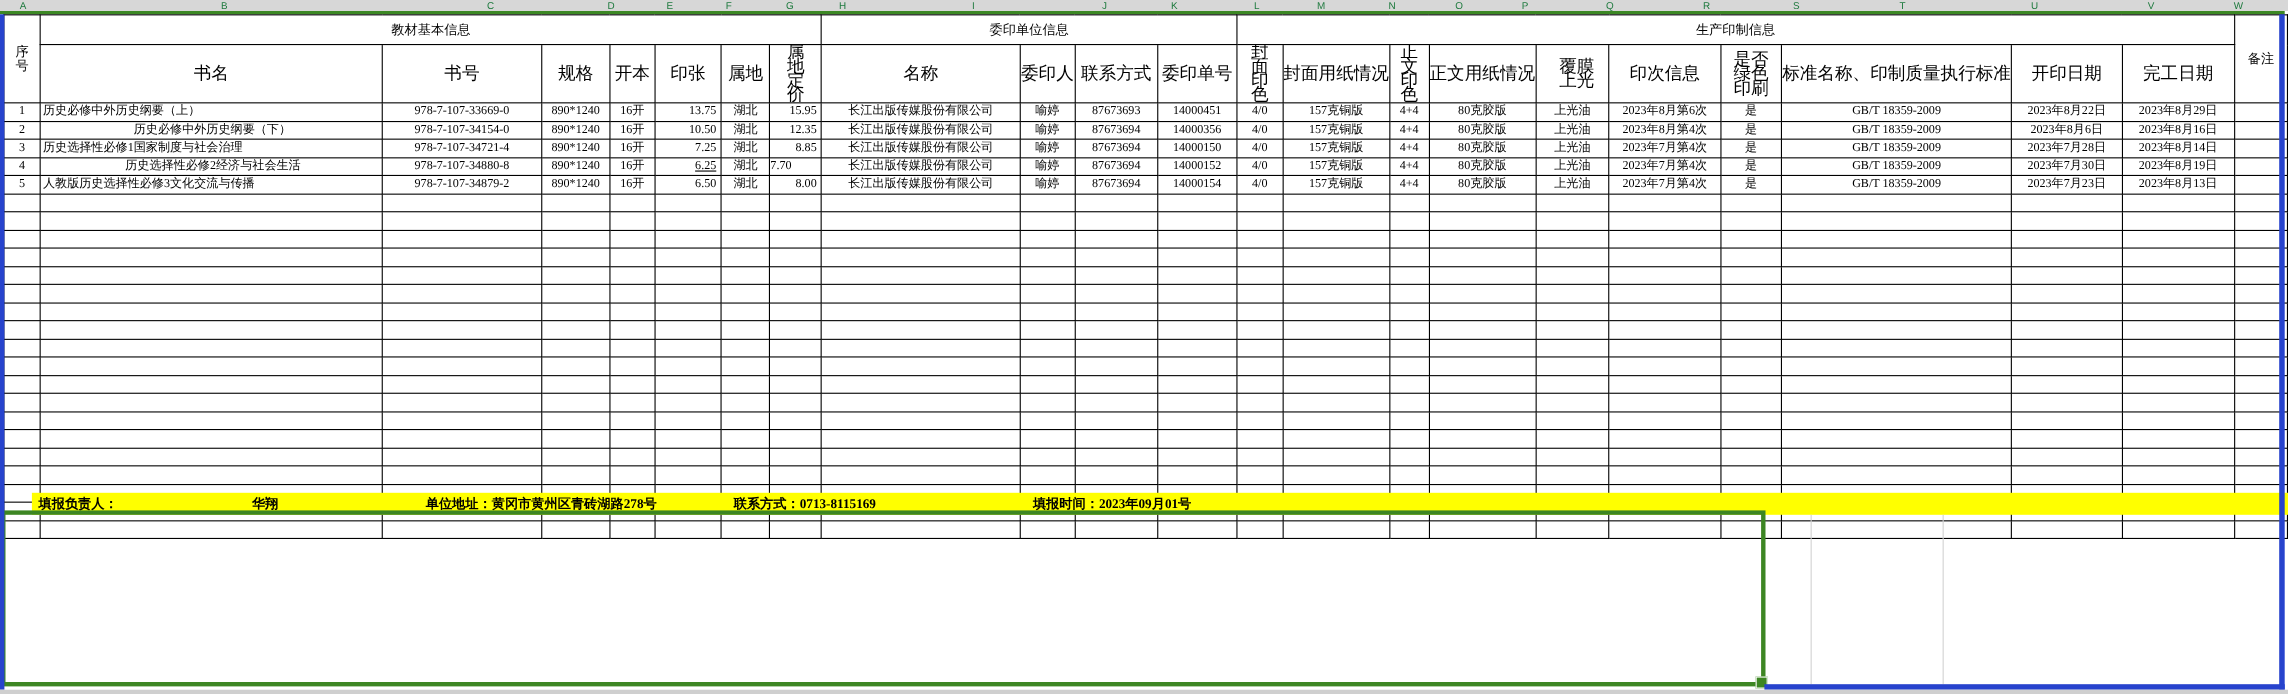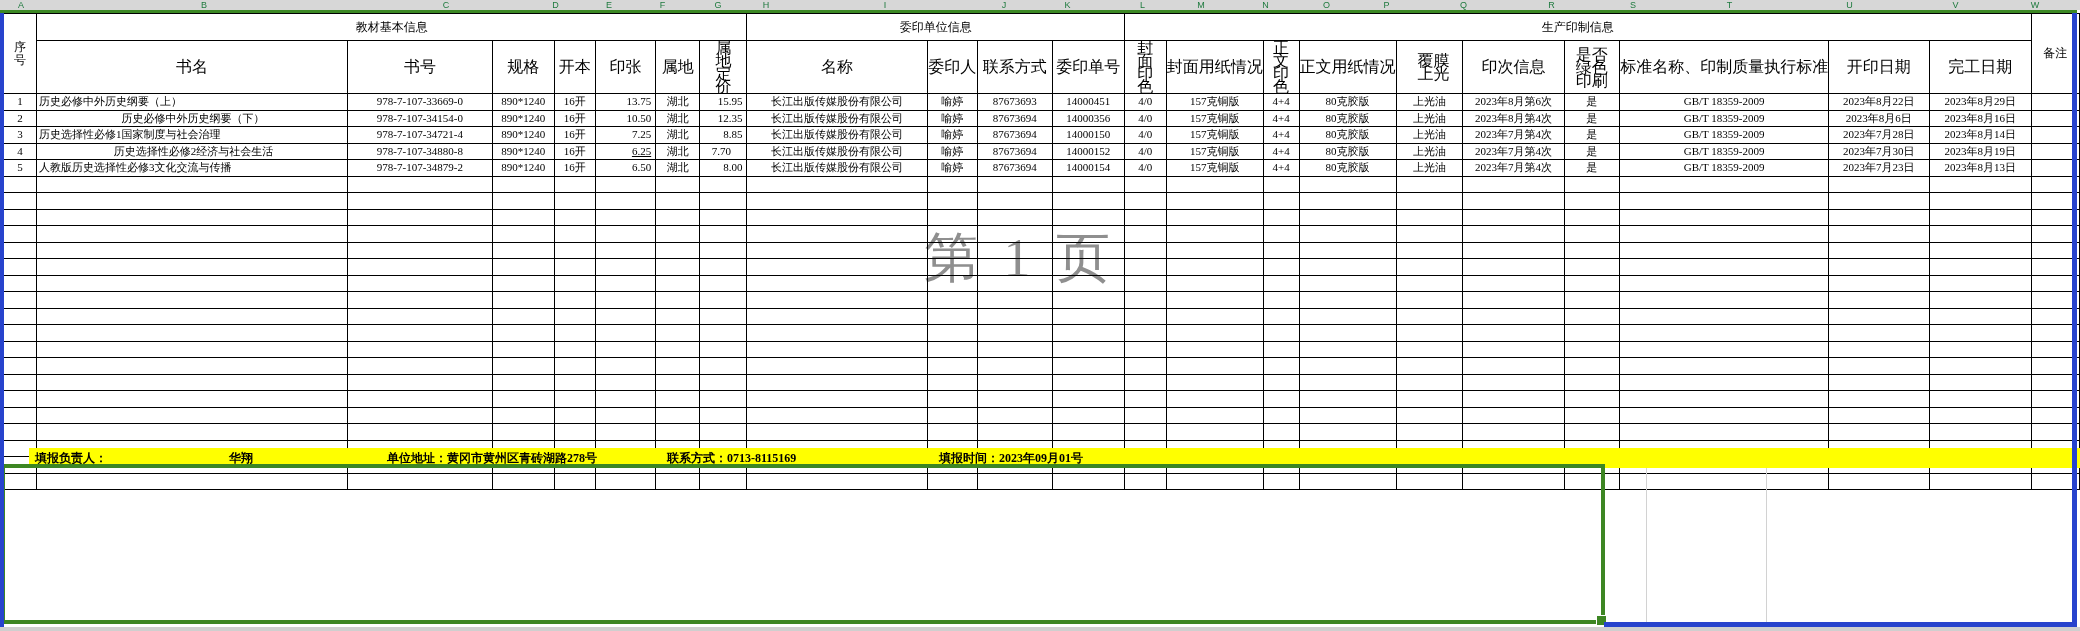--- a/index.html
+++ b/index.html
@@ -62,21 +62,20 @@
       <span style="left: 1463.5px;">Q</span>
       <span style="left: 1551.5px;">R</span>
       <span style="left: 1633px;">S</span>
       <span style="left: 1729.5px;">T</span>
       <span style="left: 1849.5px;">U</span>
       <span style="left: 1955.5px;">V</span>
       <span style="left: 2035px;">W</span>
     </div>
   <div class="greenline"></div>
 
-  <div class="wm">第 1 页</div>
 
   <table class="grid">
     <colgroup>
         <col style="width: 36px;">
         <col style="width: 330px;">
         <col style="width: 154px;">
         <col style="width: 65px;">
         <col style="width: 42px;">
         <col style="width: 65px;">
         <col style="width: 46px;">
@@ -206,21 +205,21 @@
           <td></td>
         </tr>
         <tr>
           <td>4</td>
           <td style="text-align: center; padding-left: 3px;">历史选择性必修2经济与社会生活</td>
           <td>978-7-107-34880-8</td>
           <td>890*1240</td>
           <td>16开</td>
           <td style="text-align: right; padding-right: 4px; text-decoration: underline;">6.25</td>
           <td>湖北</td>
-          <td style="text-align: center; padding-right: 4px;">7.70</td>
+          <td style="text-align: left; padding-right: 4px;">7.70</td>
           <td>长江出版传媒股份有限公司</td>
           <td>喻婷</td>
           <td>87673694</td>
           <td>14000152</td>
           <td>4/0</td>
           <td>157克铜版</td>
           <td>4+4</td>
           <td>80克胶版</td>
           <td>上光油</td>
           <td>2023年7月第4次</td>

